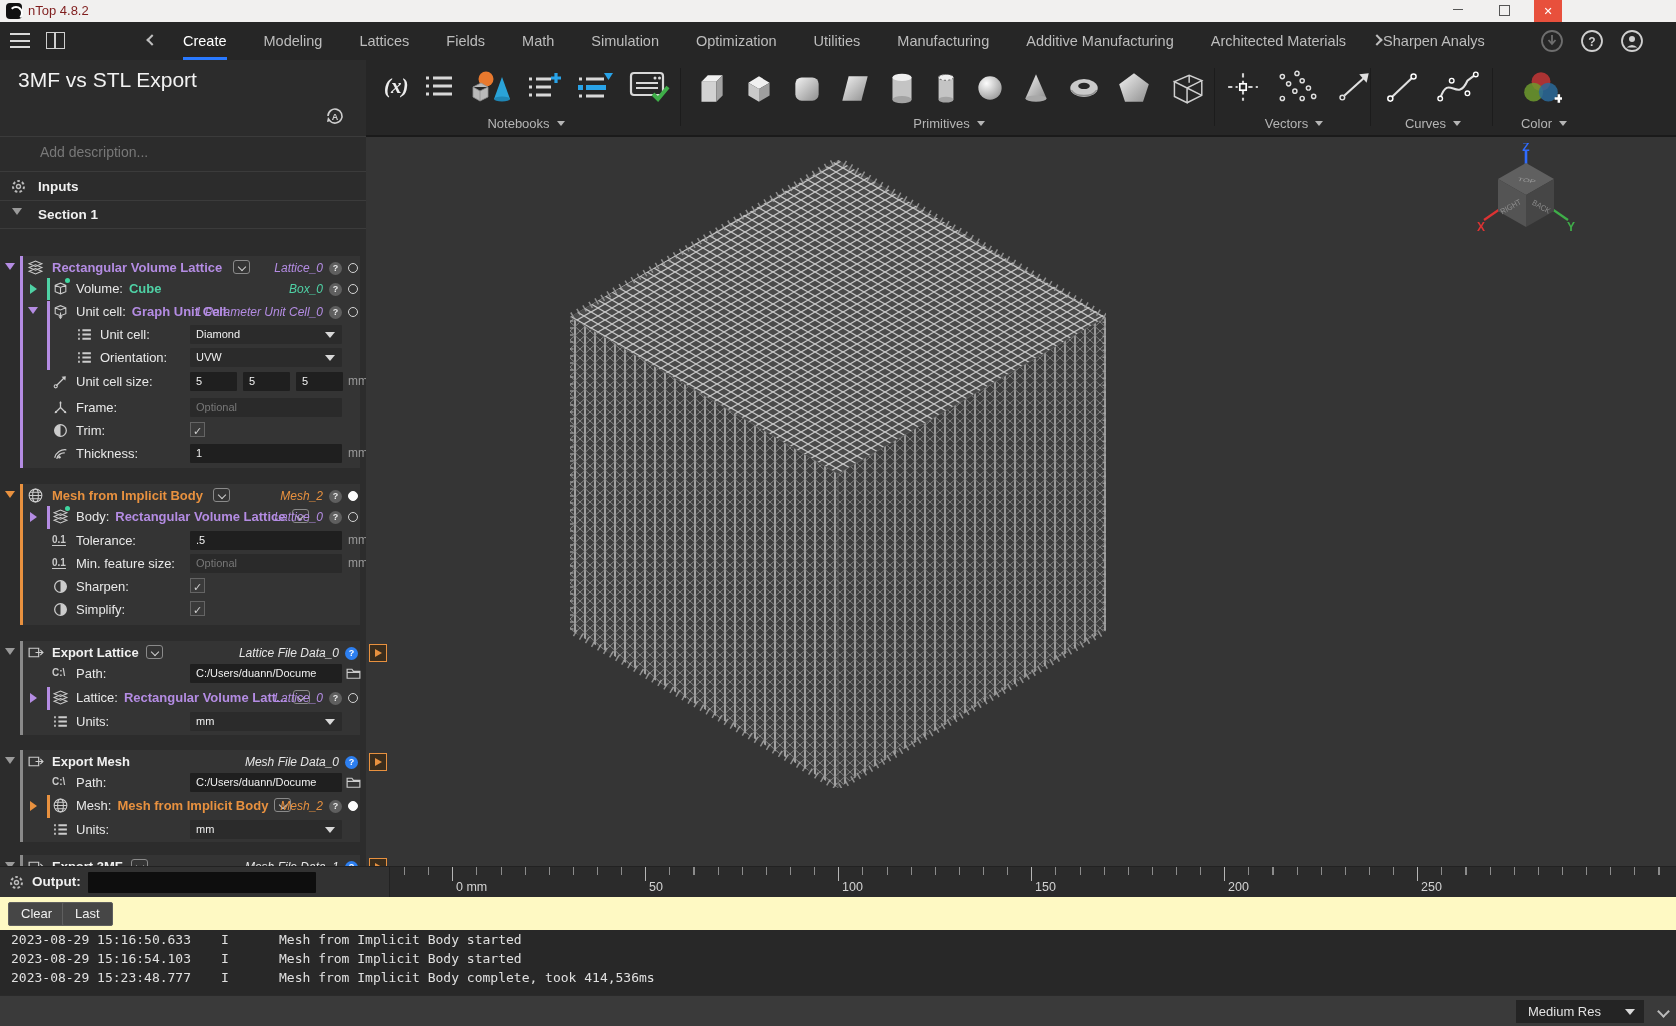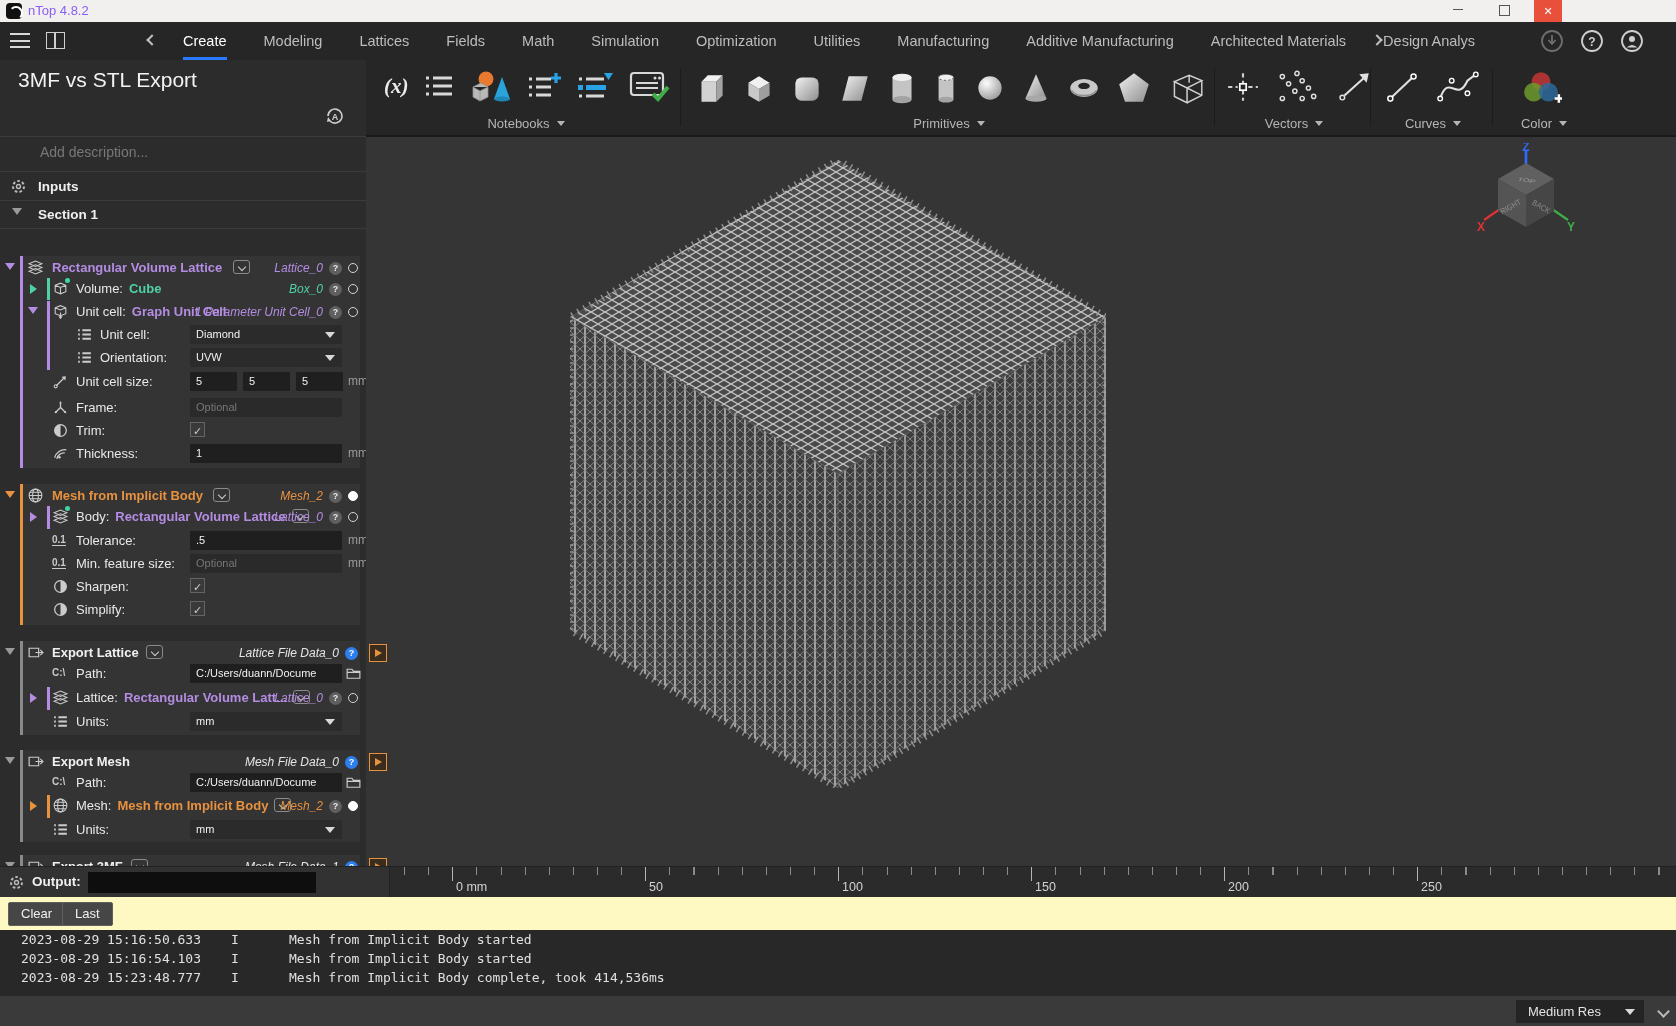--- a/index.html
+++ b/index.html
@@ -4,21 +4,21 @@
 <style>
   :root{
     --purple:#b48ce3; --green:#4fd1a5; --orange:#e8913f; --blue:#2979ff;
     --helpblue:#2d7ff0; --panelbg:#2c2c2c; --blockbg:#343434; --fieldbg:#1f1f1f;
   }
   *{margin:0;padding:0;box-sizing:border-box}
   body{font-family:"Liberation Sans",sans-serif;background:#222}
   .app{position:relative;width:1676px;height:1026px;overflow:hidden;background:#2c2c2c}
 
   
-  .titlebar{position:absolute;left:0;top:0;width:100%;height:22px;background:#f1f0ef;color:#8b5cf6;font-size:13px}
+  .titlebar{position:absolute;left:0;top:0;width:100%;height:22px;background:#f1f0ef;color:#7f1d1d;font-size:13px}
   .tb-logo{position:absolute;left:6px;top:3px;width:16px;height:16px;background:#111;border-radius:4px}
   .tb-logo::after{content:"";position:absolute;left:3px;top:3px;width:10px;height:10px;border:2.5px solid #fff;border-bottom-color:transparent;border-left-color:transparent;border-radius:50%}
   .tb-title{position:absolute;left:28px;top:3px}
   .winbtn{position:absolute;top:0;height:22px;width:28px;text-align:center;color:#555;font-size:13px;line-height:20px}
   .winbtn.min{left:1444px}.winbtn.max{left:1490px}
   .winbtn.max::after{content:"";display:inline-block;width:9px;height:9px;border:1px solid #555;margin-top:5px}
   .winbtn.min::after{content:"";display:inline-block;width:10px;height:1px;background:#555;margin-bottom:4px}
   .winbtn.close{left:1534px;background:#e8503c;color:#fff}
   .winbtn.close::before{content:"\2715";font-size:11px;line-height:22px}
 
@@ -106,21 +106,21 @@
   .out-field{position:absolute;left:88px;top:5px;width:228px;height:21px;background:#0e0e0e;border-radius:1px}
   .ruler{position:absolute;left:390px;top:0;width:1286px;height:31px;background:#2b2b2b}
   .rticks{position:absolute;left:14px;top:0;right:0;height:8px;
      background:repeating-linear-gradient(90deg,#8b8b8b 0 1px,transparent 1px 24.125px)}
   .rmajor{position:absolute;top:0;width:1px;height:14px;background:#b5b5b5}
   .rlabel{position:absolute;top:13px;font-size:12.5px;color:#d2d2d2;white-space:nowrap}
 
   .actions-row{position:absolute;left:0;top:897px;width:100%;height:33px;background:#fef9c3}
   .abtn{position:absolute;top:5px;height:24px;padding:0 12px;background:#464646;border:1px solid #5f5f5f;border-radius:2px;color:#f0f0f0;font-size:13px;line-height:22px}
   .log{position:absolute;left:0;top:930px;width:100%;height:65px;background:#282828;font-family:"DejaVu Sans Mono",monospace;font-size:13px;color:#e0e0e0}
-  .logline{display:flex;height:19px;line-height:19px;padding-left:21px;white-space:pre}
+  .logline{display:flex;height:19px;line-height:19px;padding-left:11px;white-space:pre}
   .lt{width:210px}.lv{width:58px}.lm{flex:1}
   .statusbar{position:absolute;left:0;top:995px;width:100%;height:31px;background:#3a3a3a;border-top:1px solid #2a2a2a}
   .res-dd{position:absolute;right:32px;top:4px;width:128px;height:23px;background:#242424;color:#e3e3e3;font-size:13px;line-height:23px;padding-left:12px}
   .res-dd::after{content:"";position:absolute;right:9px;top:9px;border-left:5px solid transparent;border-right:5px solid transparent;border-top:6px solid #d8d8d8}
   .corner-chev{position:absolute;right:8px;top:11px;width:9px;height:9px;border-right:2px solid #bbb;border-bottom:2px solid #bbb;transform:rotate(45deg)}
 </style>
 </head>
 <body>
 
 <div class="app">
@@ -164,21 +164,21 @@
       <span class="mitem">Modeling</span>
       <span class="mitem">Lattices</span>
       <span class="mitem">Fields</span>
       <span class="mitem">Math</span>
       <span class="mitem">Simulation</span>
       <span class="mitem">Optimization</span>
       <span class="mitem">Utilities</span>
       <span class="mitem">Manufacturing</span>
       <span class="mitem">Additive Manufacturing</span>
       <span class="mitem">Architected Materials</span>
-      <span class="mitem">Design Analys</span>
+      <span class="mitem">Sharpen Analys</span>
     </div>
     <span class="chev right nav-more"></span>
     <span class="mb-icon" style="left:1540px">
       <svg width="24" height="24" viewBox="0 0 24 24">
           <circle cx="12" cy="12" r="10" fill="none" stroke="#6e6e6e" stroke-width="1.8"></circle>
           <path d="M12 6 V14 M8.5 11 L12 15 L15.5 11" stroke="#6e6e6e" stroke-width="1.8" fill="none"></path>
         </svg>
     </span>
     <span class="mb-icon" style="left:1580px">
       <svg width="24" height="24" viewBox="0 0 24 24">

